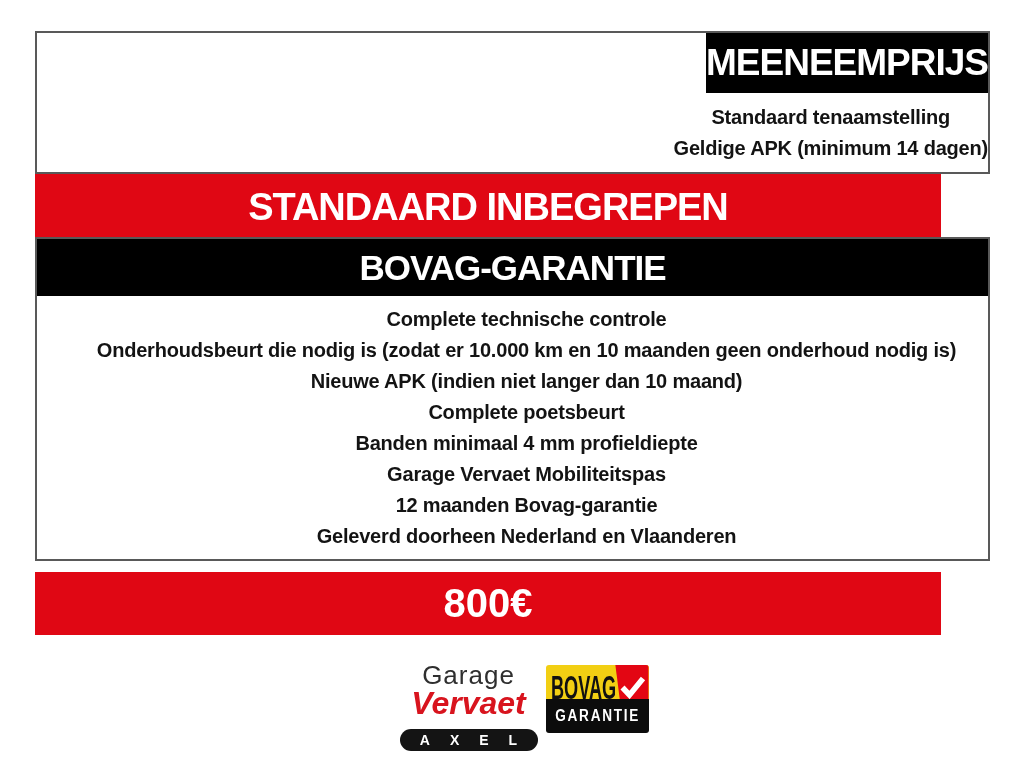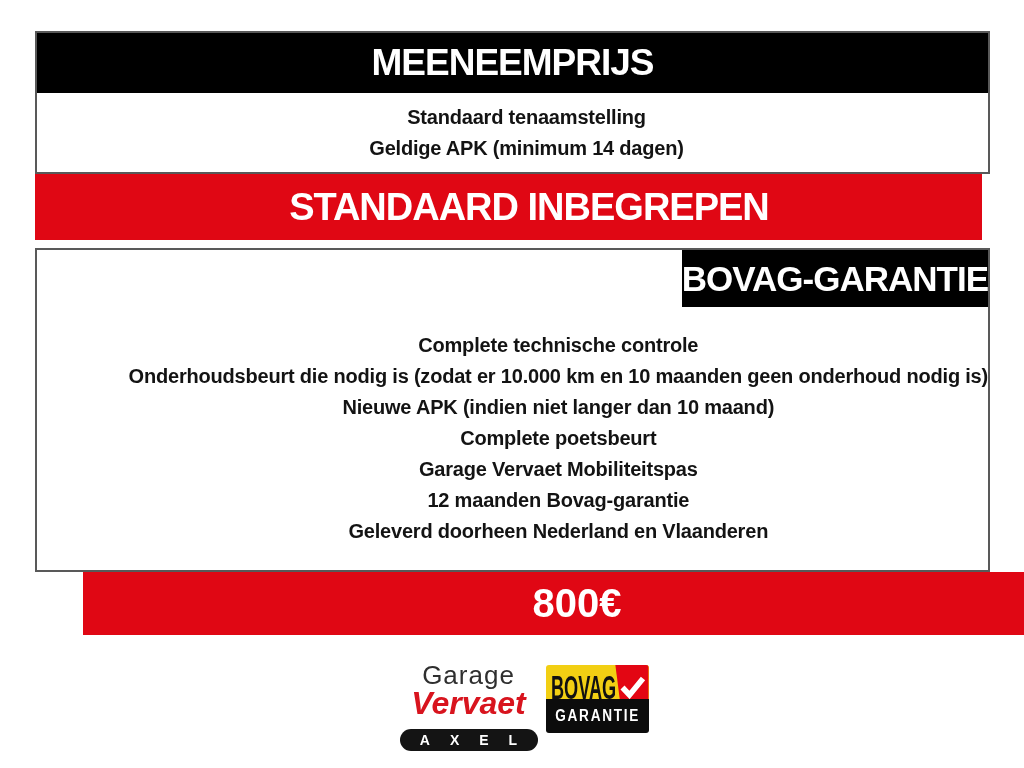--- a/index.html
+++ b/index.html
@@ -6,22 +6,22 @@
   .canvas {
     position:relative; width:1024px; height:768px; background:#ffffff;
     font-family:"Liberation Sans", sans-serif; overflow:hidden;
   }
 
   
   .box {
     position:absolute; left:35px; width:955px; box-sizing:border-box;
     border:2px solid #595959; display:flex; flex-direction:column; background:#fff;
   }
-  #box-meeneemprijs { top:31px;  height:143px; }
-  #box-bovag        { top:248px; height:324px;align-items:flex-end; }
+  #box-meeneemprijs { top:31px;  height:143px;align-items:flex-end; }
+  #box-bovag        { top:237px; height:324px; }
 
   .box-header {
     background:#000; color:#fff; font-weight:bold;
     display:flex; align-items:center; justify-content:center;
     letter-spacing:-1px; flex:0 0 auto; white-space:nowrap;
   }
   #box-meeneemprijs .box-header { height:60px; font-size:37px; }
   #box-bovag        .box-header { height:57px; font-size:35px; }
 
   .box-body {
@@ -30,24 +30,23 @@
   }
   .box-body .line {
     line-height:31px; font-size:20px; letter-spacing:-0.2px; white-space:nowrap;
   }
 
   
   .banner {
     position:absolute; left:35px; width:906px; background:#e00714; color:#fff;
     font-weight:bold; display:flex; align-items:center; justify-content:center;
     white-space:nowrap;
-    padding-left:41px;
   }
   #banner-inbegrepen { top:174px; height:66px; font-size:38px; letter-spacing:-1px; }
-  #banner-price      { top:572px; height:63px; font-size:40px;margin-left:48px; }
+  #banner-price      { top:572px; height:63px; font-size:40px; }
 
   
   .footer {
     position:absolute; top:663px; left:12px; width:1024px;
     display:flex; justify-content:center; align-items:flex-start; gap:8px;
   }
 
   .vervaet-logo { width:138px; text-align:center; }
   .garage-text  { font-size:26px; line-height:24px; color:#2f2f2f; letter-spacing:1px; }
   .vervaet-text { font-size:32px; line-height:30px; font-weight:bold; color:#d8141e; margin-top:1px;font-style:italic; }
@@ -99,20 +98,21 @@
 
   <div class="banner" id="banner-inbegrepen">STANDAARD INBEGREPEN</div>
 
   <section class="box" id="box-bovag">
     <div class="box-header">BOVAG-GARANTIE</div>
     <div class="box-body">
       <div class="line">Complete technische controle</div>
       <div class="line">Onderhoudsbeurt die nodig is (zodat er 10.000 km en 10 maanden geen onderhoud nodig is)</div>
       <div class="line">Nieuwe APK (indien niet langer dan 10 maand)</div>
       <div class="line">Complete poetsbeurt</div>
+      <div class="line">Banden minimaal 4 mm profieldiepte</div>
       <div class="line">Garage Vervaet Mobiliteitspas</div>
       <div class="line">12 maanden Bovag-garantie</div>
       <div class="line">Geleverd doorheen Nederland en Vlaanderen</div>
     </div>
   </section>
 
   <div class="banner" id="banner-price">800€</div>
 
   <footer class="footer">
 

